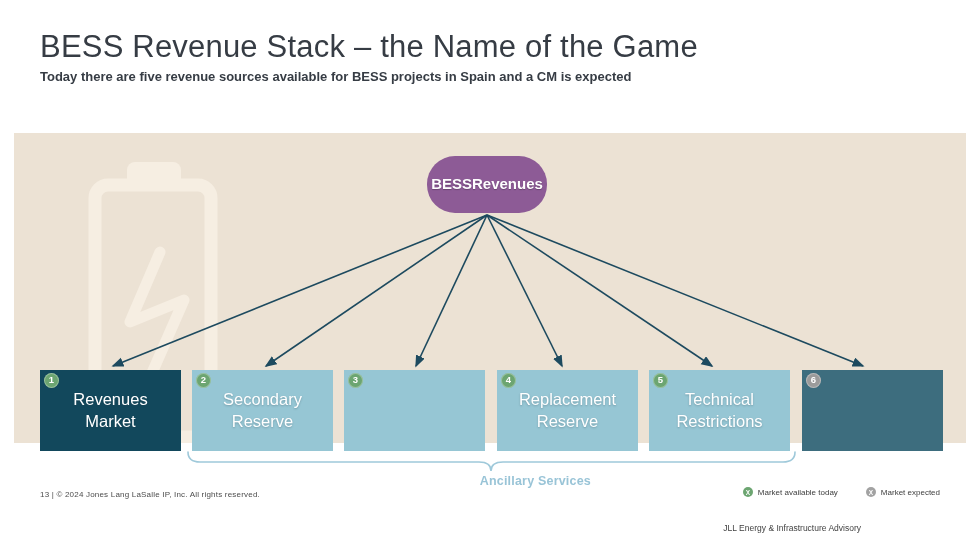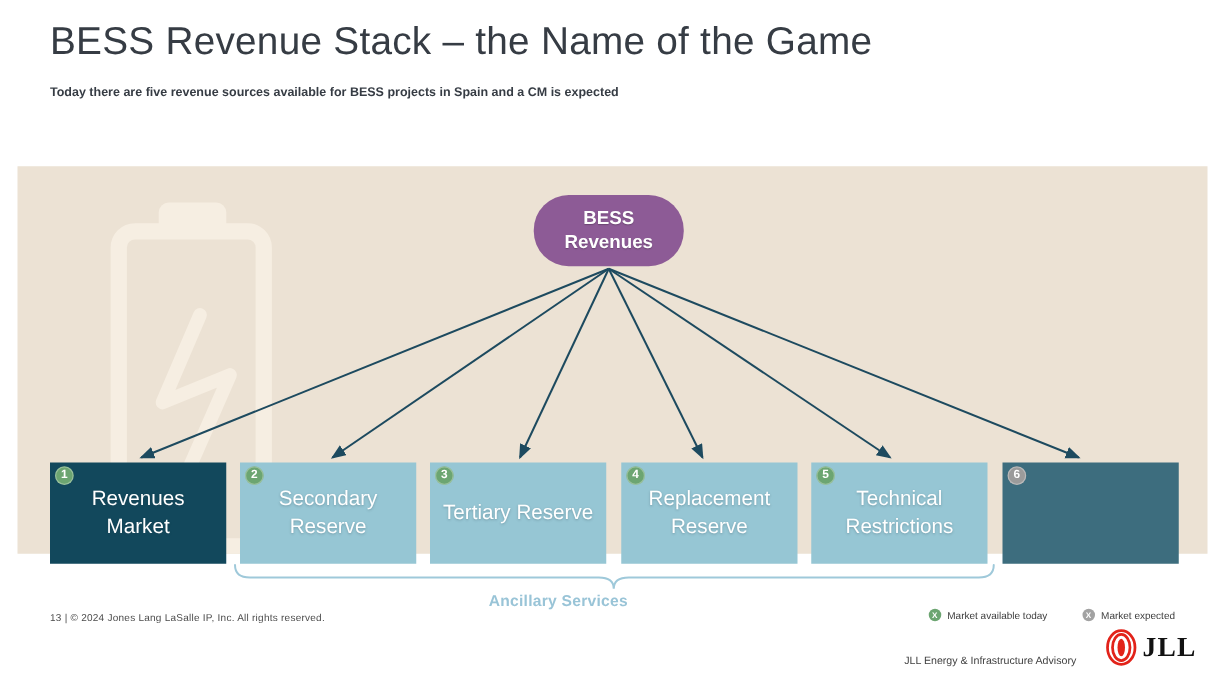--- a/index.html
+++ b/index.html
@@ -4,43 +4,43 @@
 <style>
   * { margin:0; padding:0; box-sizing:border-box; }
   html,body { background:#fff; }
   .slide {
     position:relative; width:980px; height:551px; background:#ffffff;
     font-family:"Liberation Sans", sans-serif; overflow:hidden;
   }
 
   
   .title {
-    position:absolute; left:40px; top:16px; width:900px;
+    position:absolute; left:40px; top:30px; width:900px;
     font-size:31px; font-weight:400; color:#363c44; letter-spacing:0.2px; line-height:1.12;
   }
   .subtitle {
     position:absolute; left:40px; top:69px; width:900px;
-    font-size:10px; font-weight:700; color:#363c44;
+    font-size:13px; font-weight:700; color:#363c44;
   }
 
   
   .panel {
     position:absolute; left:14px; top:133px; width:952px; height:310px;
     background:#ece2d4;
   }
   .panel-art { position:absolute; left:0; top:0; }
 
   
   .arrows { position:absolute; left:0; top:0; width:980px; height:551px; pointer-events:none; }
 
   
   .root-node {
     position:absolute; left:427px; top:156px; width:120px; height:57px;
     background:#8d5b96; border-radius:28px;
-    display:flex; flex-direction:column; align-items:center; justify-content:center;
+    display:flex; flex-direction:row; align-items:center; justify-content:center;
     color:#fff; font-weight:700; font-size:15px; line-height:1.25;
     text-shadow:0 1px 1px rgba(0,0,0,0.25);
   }
 
   
   .box {
     position:absolute; top:370px; width:141px; height:81px;
     display:flex; align-items:center; justify-content:center; text-align:center;
     padding:0 8px; color:#ffffff; font-size:16.5px; line-height:1.3;
     text-shadow:0 1px 2px rgba(40,60,70,0.3);
@@ -57,21 +57,21 @@
     display:flex; align-items:center; justify-content:center;
     font-size:9.5px; font-weight:700; color:#fff; text-shadow:none;
     box-shadow: inset 0 0 0 1px rgba(255,255,255,0.3);
   }
   .badge.green { background:#6ca571; }
   .badge.gray  { background:#9b9b9b; }
 
   
   .bracket-svg { position:absolute; left:0; top:0; width:980px; height:551px; pointer-events:none; }
   .bracket-label {
-    position:absolute; left:391px; top:474px; width:200px; text-align:left;
+    position:absolute; left:391px; top:474px; width:200px; text-align:right;
     font-size:12.5px; font-weight:700; color:#99c4d7; letter-spacing:0.2px;
   }
 
   
   .legend {
     position:absolute; right:40px; top:487px;
     display:flex; align-items:center; gap:28px;justify-content:flex-end;
   }
   .legend-item { display:flex; align-items:center; gap:5px; }
   .legend-dot {
@@ -144,21 +144,20 @@
   <div class="box b1">
     <span class="badge green">1</span>
     <span class="box-label">Revenues Market</span>
   </div>
   <div class="box b2">
     <span class="badge green">2</span>
     <span class="box-label">Secondary Reserve</span>
   </div>
   <div class="box b3">
     <span class="badge green">3</span>
-    <span class="box-label">Tertiary Reserve</span>
   </div>
   <div class="box b4">
     <span class="badge green">4</span>
     <span class="box-label">Replacement Reserve</span>
   </div>
   <div class="box b5">
     <span class="badge green">5</span>
     <span class="box-label">Technical Restrictions</span>
   </div>
   <div class="box b6">
@@ -177,22 +176,14 @@
       <span class="legend-text">Market available today</span>
     </div>
     <div class="legend-item">
       <span class="legend-dot gray">X</span>
       <span class="legend-text">Market expected</span>
     </div>
   </div>
 
   <div class="footer-copy">13  |  © 2024 Jones Lang LaSalle IP, Inc. All rights reserved.</div>
   <div class="footer-division">JLL Energy &amp; Infrastructure Advisory</div>
-  <div class="jll-logo">
-    <svg width="27" height="30" viewBox="0 0 27 30">
-      <ellipse cx="13" cy="15" rx="3" ry="7" fill="#e2231a"></ellipse>
-      <ellipse cx="13" cy="15" rx="7" ry="10.5" fill="none" stroke="#e2231a" stroke-width="2.2"></ellipse>
-      <ellipse cx="13" cy="15" rx="11" ry="13.5" fill="none" stroke="#e2231a" stroke-width="2.2"></ellipse>
-    </svg>
-    <span class="jll-wordmark">JLL</span>
-  </div>
 
 </div>
 
 </body></html>

